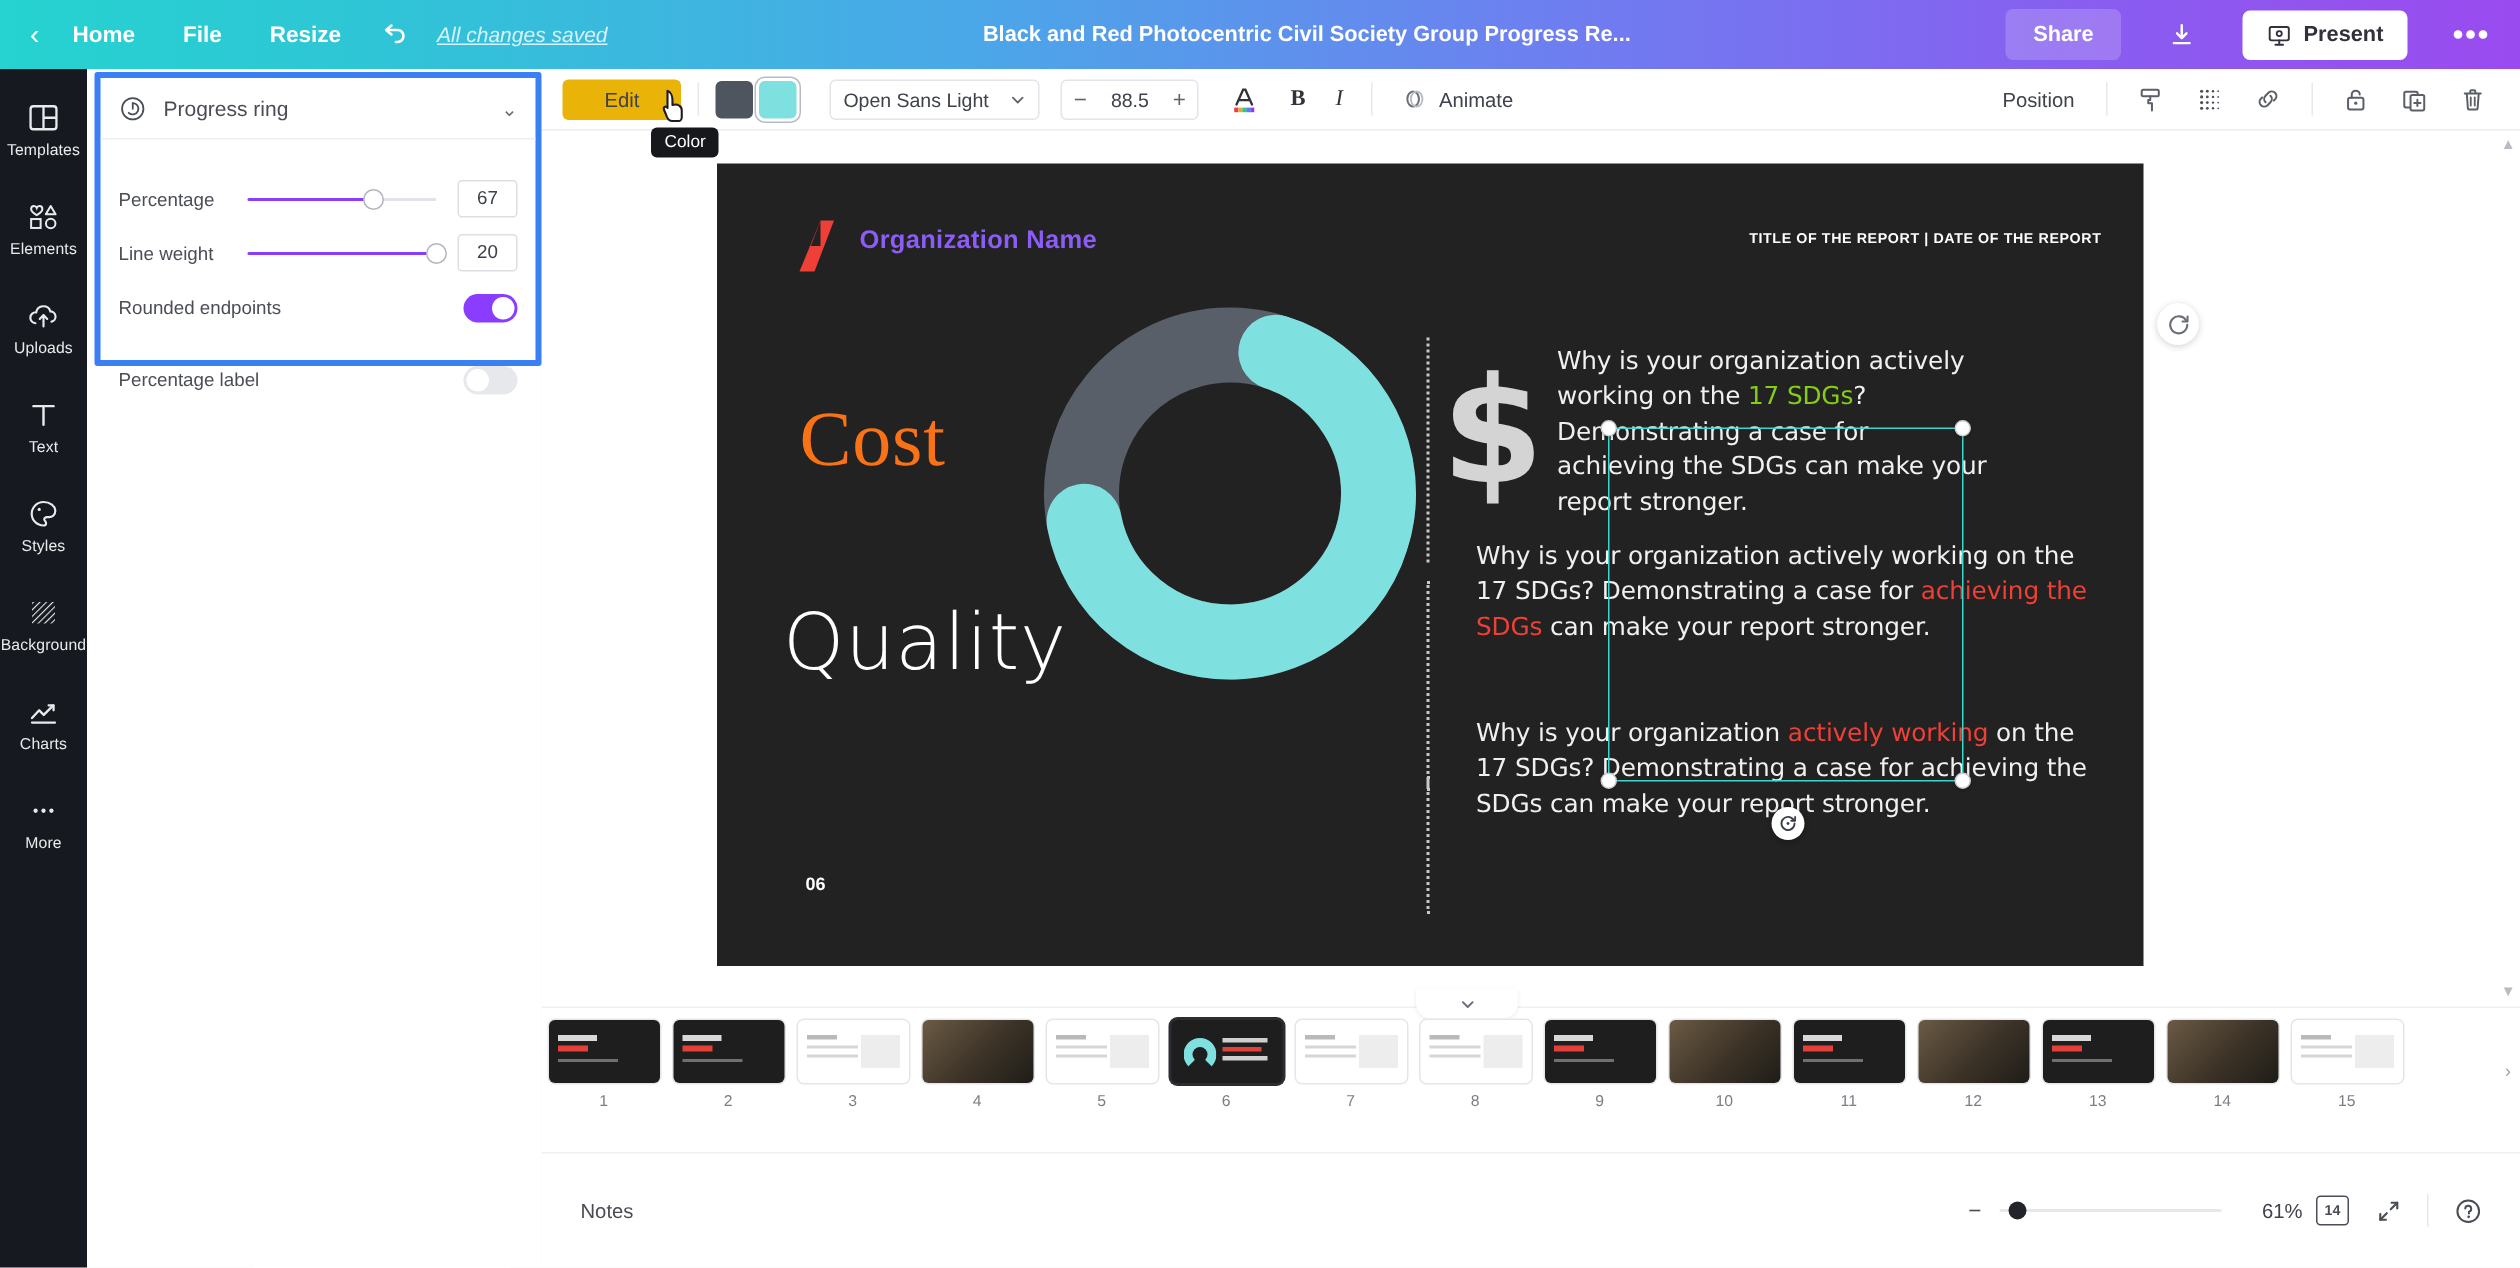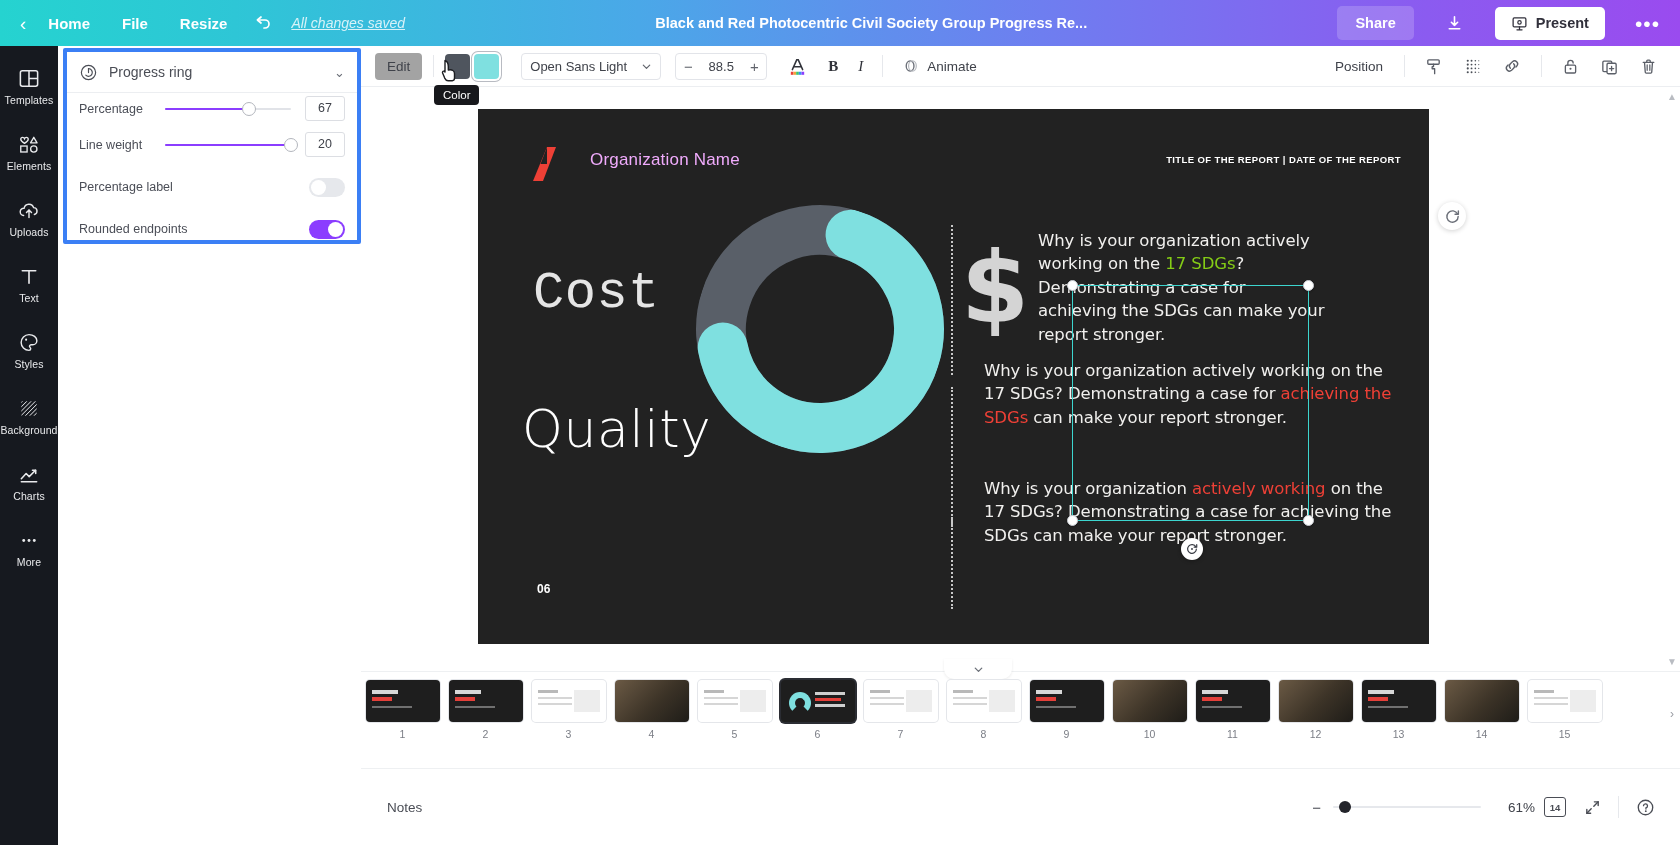--- a/index.html
+++ b/index.html
@@ -90,22 +90,22 @@
   .toggle.off .knob { left: 2px; }
   .toggle.on .knob { right: 2px; }
 
   
   #etoolbar {
     position: absolute; left: 361px; top: 46px; width: 1319px; height: 41px;
     background: #fff; border-bottom: 1px solid #eceef1;
     display: flex; align-items: center; padding: 0 14px; gap: 4px; z-index: 15;
   }
   .et-edit {
-    font-size: 13.5px; color: #3f424a; background: #a3a3a3; border-radius: 4px;
-    padding: 6px 12px; cursor: pointer;
+    font-size: 13.5px; color: #3f424a; background: #eab308; border-radius: 4px;
+    padding: 6px 28px; cursor: pointer;
   }
   .et-div { width: 1px; height: 22px; background: #e6e8ec; margin: 0 7px; }
   .swatch { width: 25px; height: 25px; border-radius: 4px; cursor: pointer; position: relative; }
   .swatch.sel { box-shadow: 0 0 0 2px #fff, 0 0 0 3px #b8bbc2; }
   .font-sel {
     width: 140px; height: 27px; border: 1px solid #e2e4e9; border-radius: 4px;
     display: flex; align-items: center; padding: 0 8px; font-size: 13px; color: #3f424a;
     cursor: pointer; margin-left: 18px;
   }
   .font-sel .fname { flex: 1; white-space: nowrap; overflow: hidden; }
@@ -130,30 +130,30 @@
   #canvas-area {
     position: absolute; left: 361px; top: 87px; width: 1319px; height: 584px;
     background: #ffffff; overflow: hidden;
   }
   #slide {
     position: absolute; left: 117px; top: 22px; width: 951px; height: 535px;
     background: #222222;
   }
   .sl-logo { position: absolute; left: 52px; top: 37px; }
   .sl-org {
-    position: absolute; left: 112px; top: 41px; color: #f0abfc;
-    font-size: 17px; font-weight: normal; letter-spacing: .2px;
+    position: absolute; left: 95px; top: 41px; color: #8b5cf6;
+    font-size: 17px; font-weight: bold; letter-spacing: .2px;
   }
   .sl-meta {
     position: absolute; right: 28px; top: 45px; color: #fff;
     font-size: 9.5px; font-weight: bold; letter-spacing: .4px;
   }
   .sl-cost {
-    position: absolute; left: 55px; top: 155px; color: #e5e5e5;
-    font-size: 52px; font-weight: 300; letter-spacing: .5px; font-family: Liberation Mono, monospace;
+    position: absolute; left: 55px; top: 155px; color: #f97316;
+    font-size: 52px; font-weight: 300; letter-spacing: .5px; font-family: Liberation Serif, serif;
   }
   .sl-quality {
     position: absolute; left: 44px; top: 290px; color: #fff;
     font-size: 52px; font-weight: 300; letter-spacing: .5px; font-family: "DejaVu Sans", sans-serif;
   }
   .sl-page { position: absolute; left: 59px; bottom: 48px; color: #fff; font-size: 12px; font-weight: bold; }
   #ring-holder { position: absolute; left: 218px; top: 96px; width: 248px; height: 248px; }
   .sl-dollar {
     position: absolute; left: 483px; top: 130px; color: #d4d4d4;
     font-size: 98px; font-weight: bold; line-height: 1; font-family: "DejaVu Sans", sans-serif;
@@ -359,50 +359,50 @@
     <div class="pc-head">
       <svg width="19" height="19" viewBox="0 0 24 24">
         <circle cx="12" cy="12" r="9" stroke="#4a4d55" stroke-width="1.5" fill="none"></circle>
         <path d="M12 7.2a4.8 4.8 0 1 1-3.4 8.2" stroke="#4a4d55" stroke-width="1.5" fill="none" stroke-linecap="round"></path>
         <path d="M12 7.2v4.9" stroke="#4a4d55" stroke-width="1.5" stroke-linecap="round"></path>
       </svg>
       <span class="pc-title">Progress ring</span>
       <span class="pc-chev">⌄</span>
     </div>
 
-    <div class="pc-row" style="margin-top:0">
+    <div class="pc-row" style="margin-top:24px">
       <span class="pc-lab">Percentage</span>
       <div class="slider-wrap">
         <div class="slider-track"></div>
         <div class="slider-fill" id="pct-fill" style="width: 67%; background: rgb(139, 61, 255);"></div>
         <div class="slider-knob" id="pct-knob" style="left: calc(67% - 7px);"></div>
       </div>
       <div class="pc-num">67</div>
     </div>
 
     <div class="pc-row" style="margin-top:5px">
       <span class="pc-lab">Line weight</span>
       <div class="slider-wrap">
         <div class="slider-track"></div>
         <div class="slider-fill" id="lw-fill" style="width: 100%; background: rgb(139, 61, 255);"></div>
         <div class="slider-knob" id="lw-knob" style="left: calc(100% - 7px);"></div>
       </div>
       <div class="pc-num">20</div>
     </div>
 
+    <div class="pc-row-tog">
+      <span class="pc-lab">Rounded endpoints</span>
+      <div class="toggle on" style="background: rgb(139, 61, 255);">
+          <div class="knob"></div>
+        </div>
+    </div>
+
     <div class="pc-row-tog" style="margin-top:6px">
       <span class="pc-lab">Percentage label</span>
       <div class="toggle off">
-          <div class="knob"></div>
-        </div>
-    </div>
-
-    <div class="pc-row-tog">
-      <span class="pc-lab">Rounded endpoints</span>
-      <div class="toggle on" style="background: rgb(139, 61, 255);">
           <div class="knob"></div>
         </div>
     </div>
 
   </div>
 </div>
 
 <div id="etoolbar">
   <div class="et-edit">Edit</div>
   <div class="et-div"></div>

